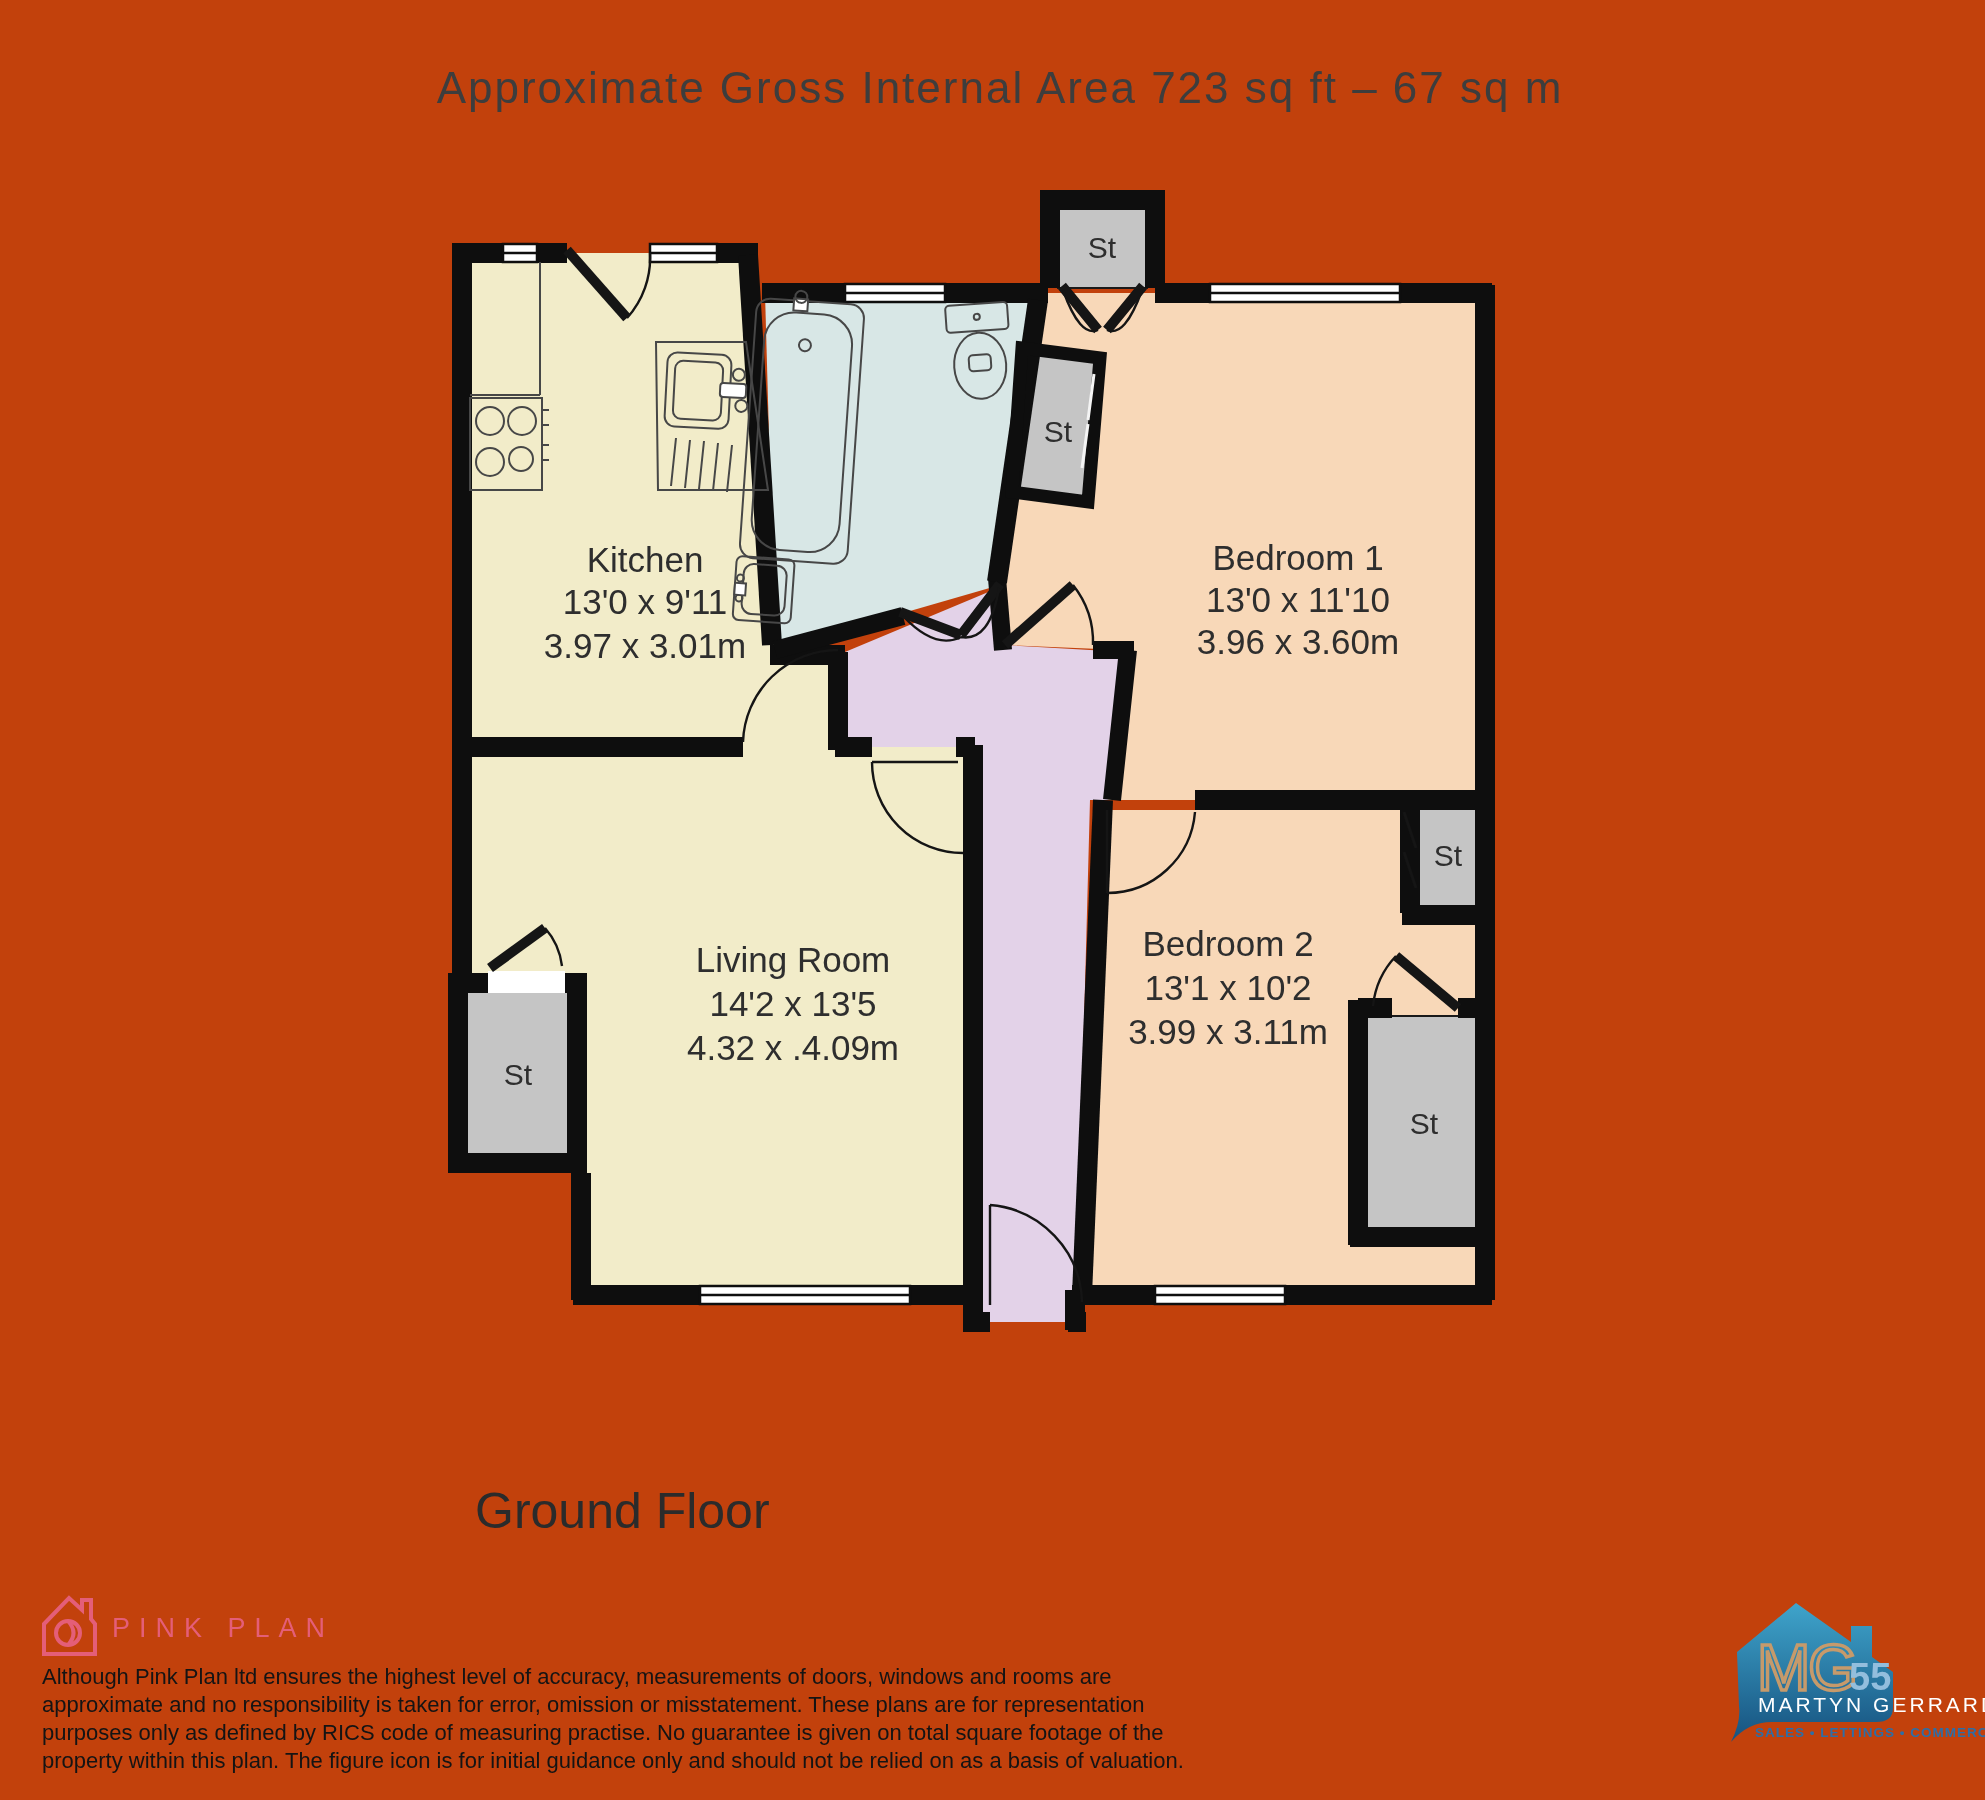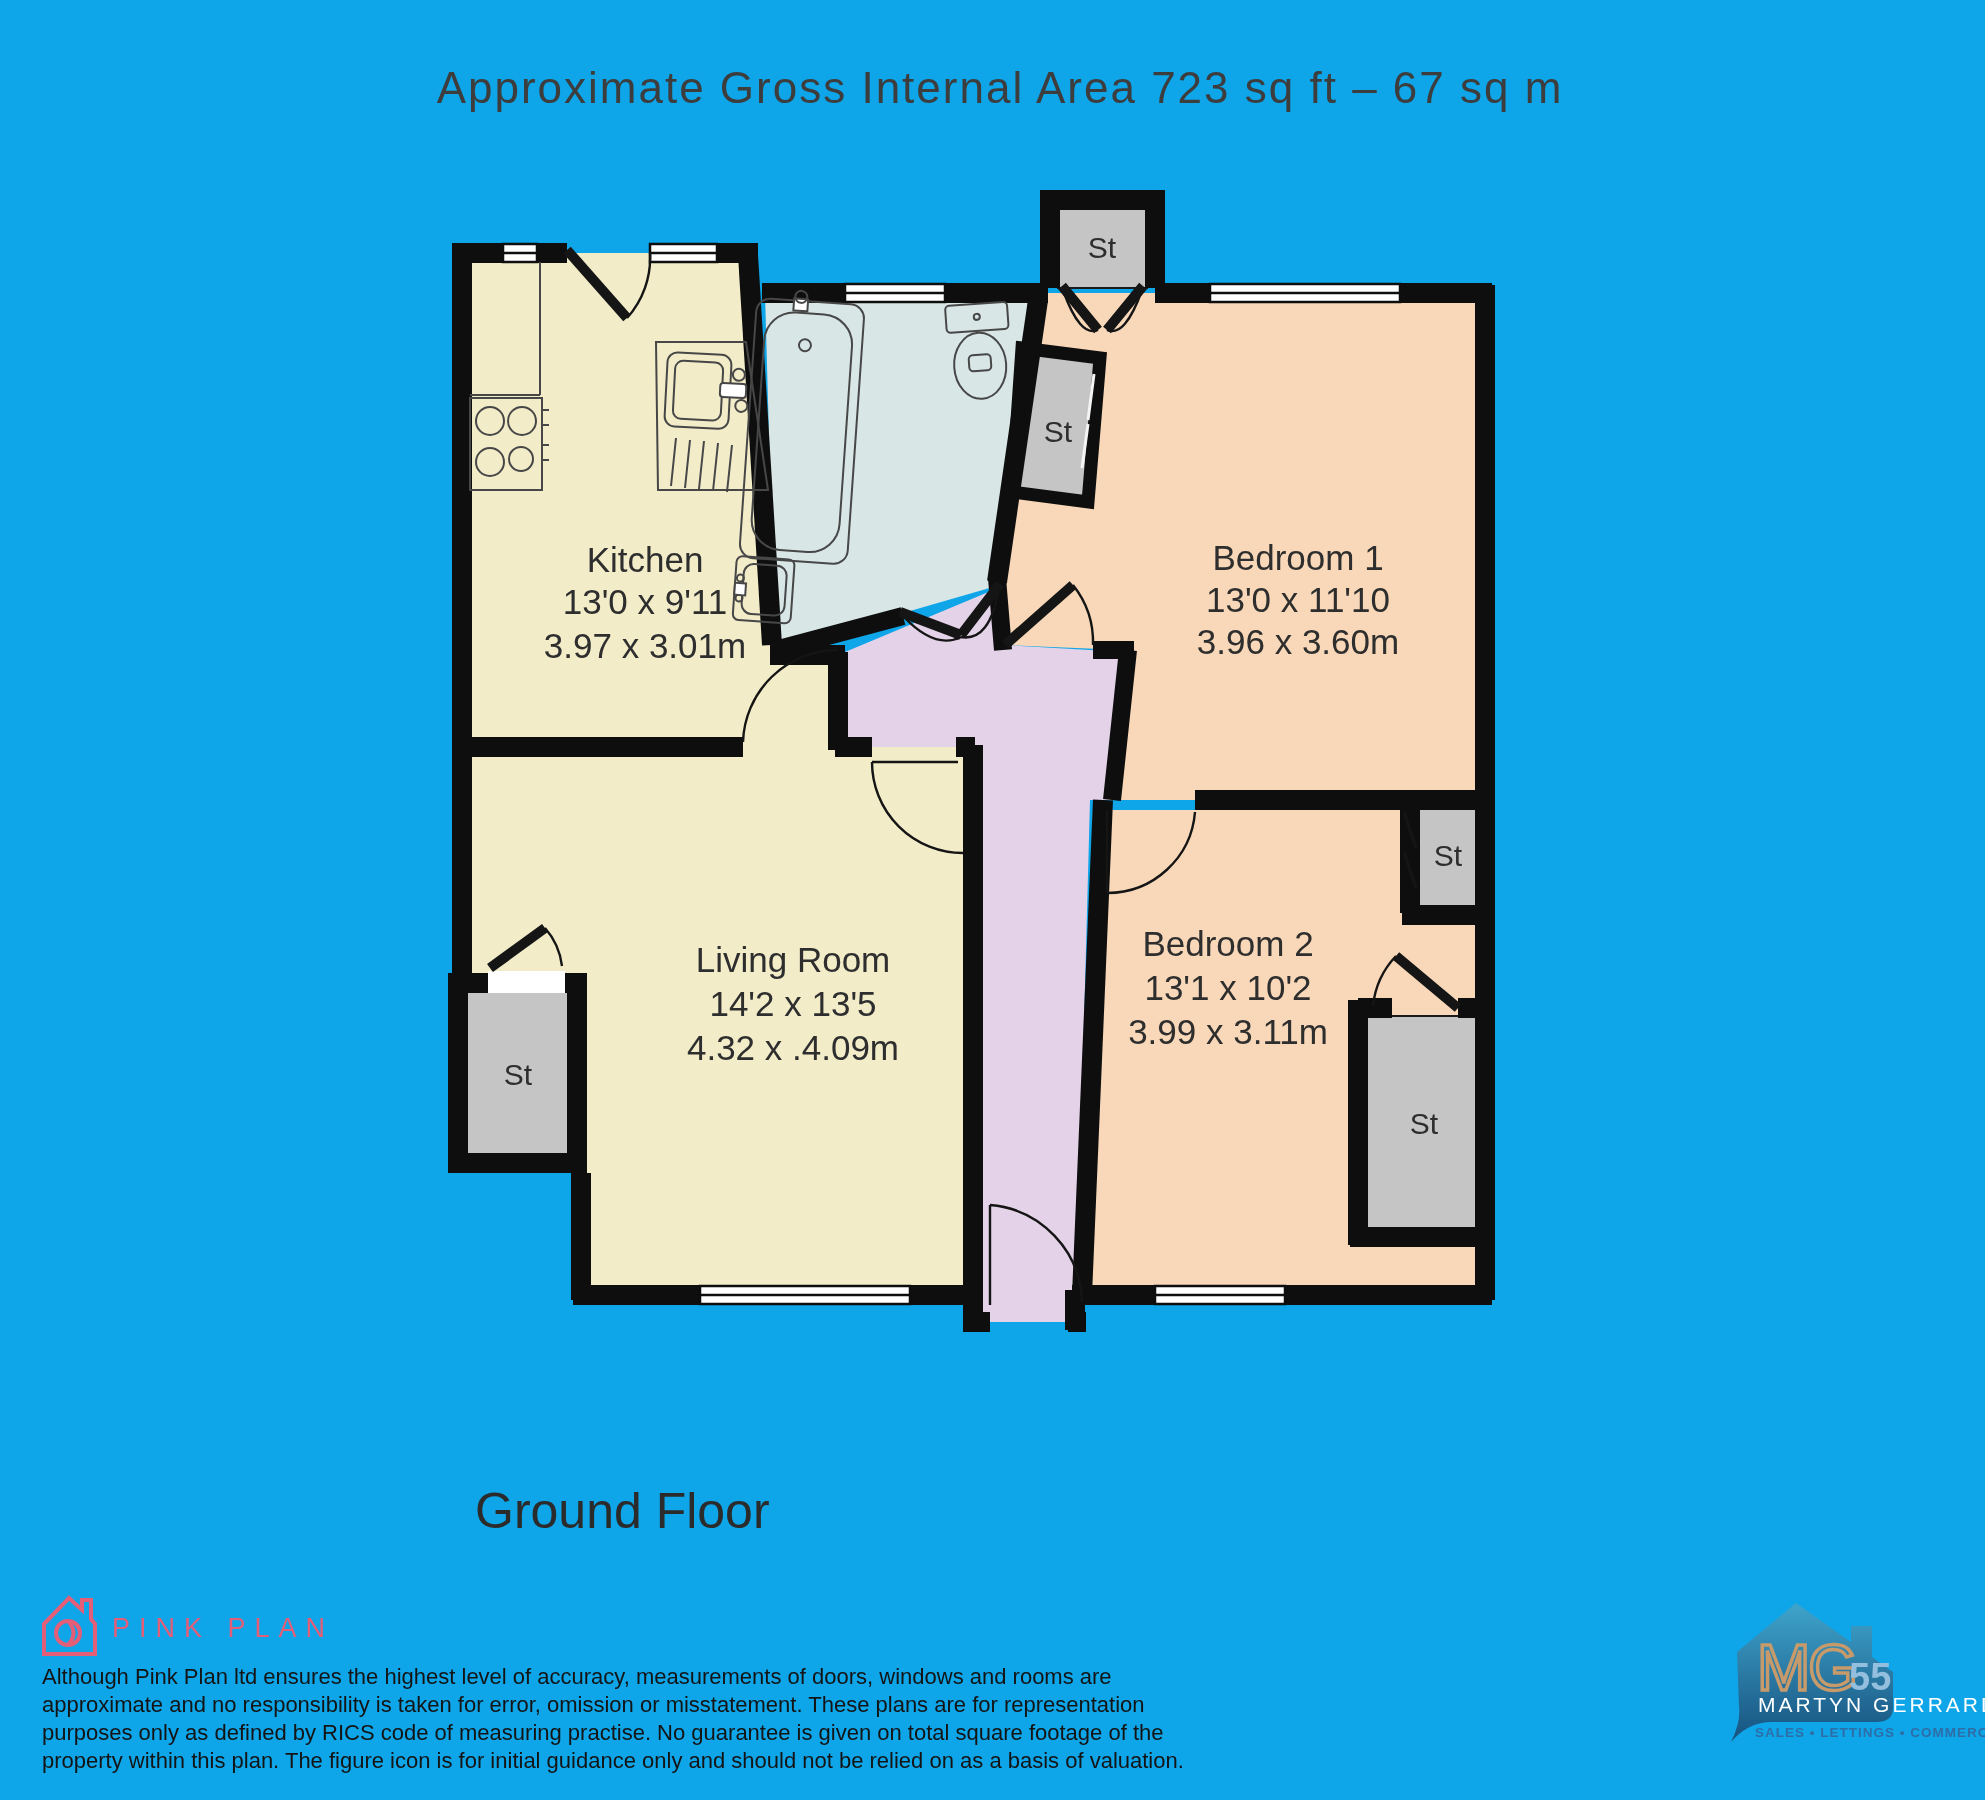--- a/index.html
+++ b/index.html
@@ -1,16 +1,16 @@
 <!DOCTYPE html>
 <html><head>
 <meta charset="utf-8">
 <style>
   html,body{margin:0;padding:0;background:#ffffff;}
-  #stage{position:relative;width:1985px;height:1800px;background:#0ea5e9;overflow:hidden;}
+  #stage{position:relative;width:1985px;height:1800px;background:#c2410c;overflow:hidden;}
   svg{position:absolute;left:0;top:0;}
   svg text{font-family:"Liberation Sans","DejaVu Sans",sans-serif;fill:#2e2e2e;}
   .title-text{font-size:44px;fill:#3d3d3d;letter-spacing:2px;}
   .room-name{font-size:35px;}
   .room-dim{font-size:35px;}
   .st-label{font-size:30px;}
   .floor-label{font-size:50px;fill:#2b2b2b;}
   .brand-text{font-size:27px;fill:#e45e78;letter-spacing:9px;font-weight:500;}
   .disc-line{font-size:22px;fill:#141414;}
   .mg-mg{font-size:64px;letter-spacing:-2px;fill:none;stroke:#c69a6b;stroke-width:3.5px;}

